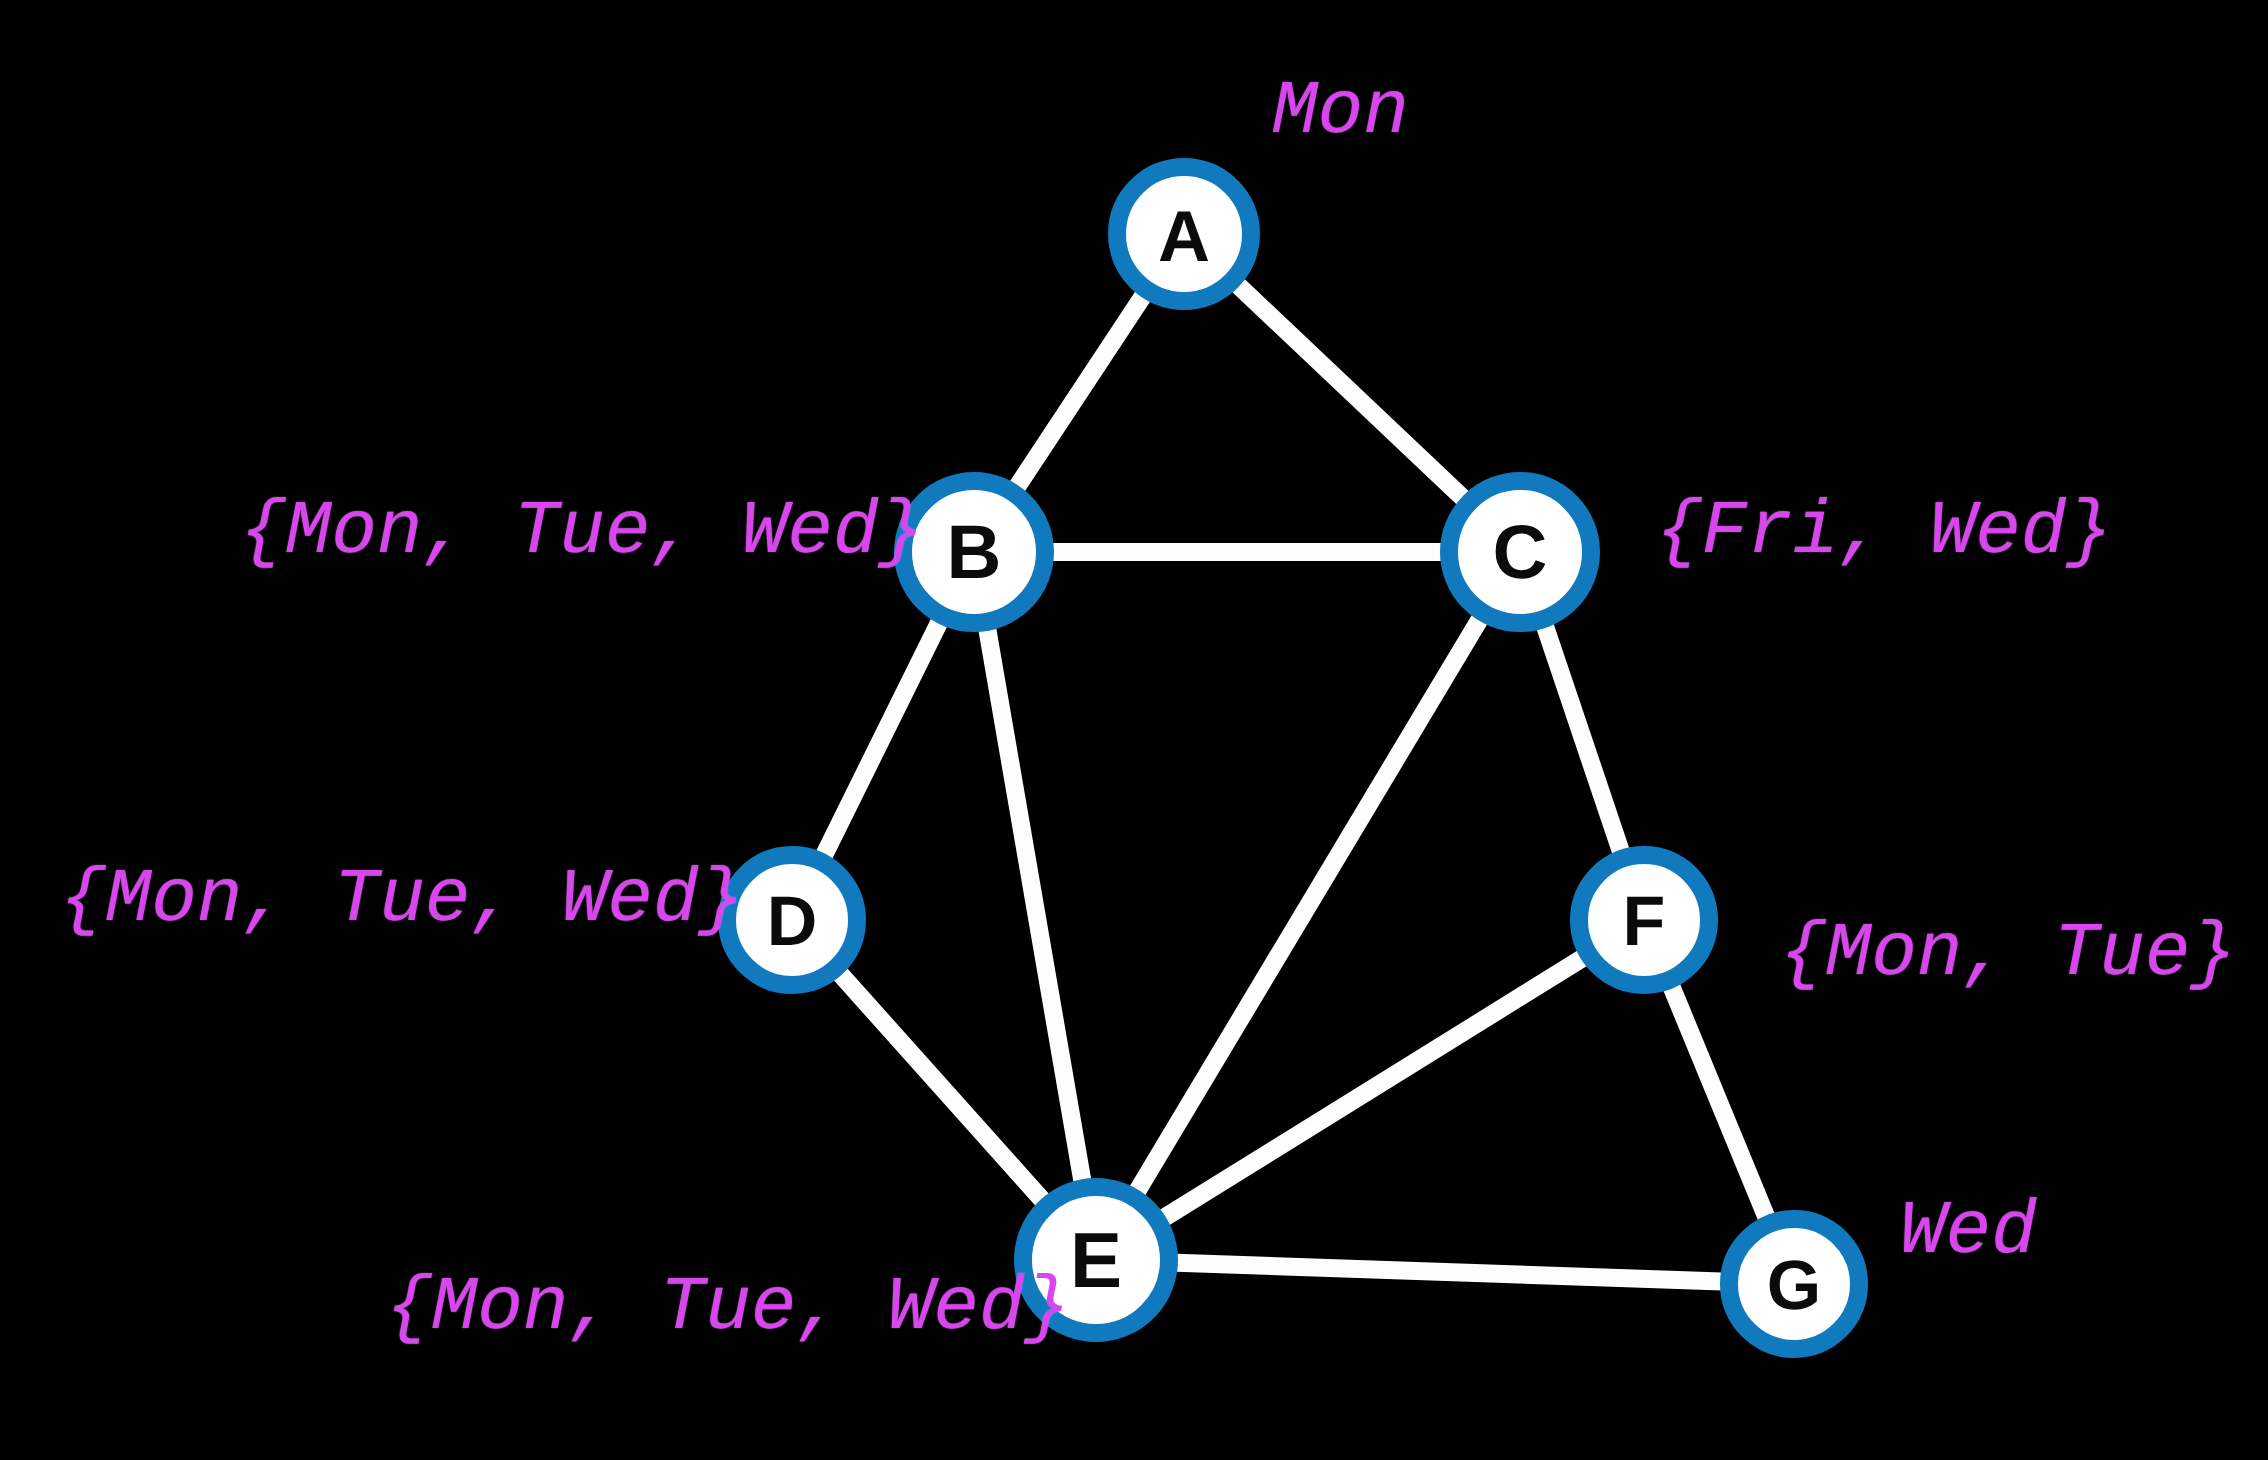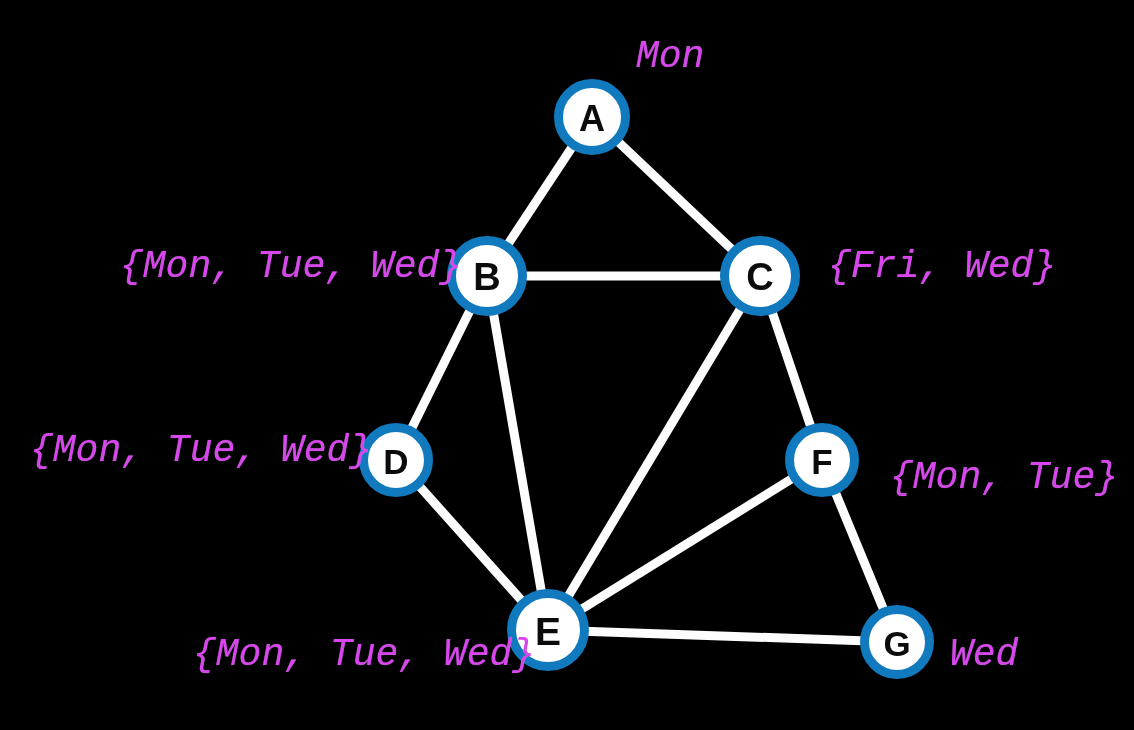--- a/index.html
+++ b/index.html
@@ -101,15 +101,15 @@
         </g>
       </g>
   </svg>
   <div id="labels-layer">
       <div class="domain-label" style="left: 636px; top: 38px;">Mon</div>
       <div class="domain-label" style="left: 120px; top: 248px;">{Mon, Tue, Wed}</div>
       <div class="domain-label" style="left: 828px; top: 248px;">{Fri, Wed}</div>
       <div class="domain-label" style="left: 30px; top: 432px;">{Mon, Tue, Wed}</div>
       <div class="domain-label" style="left: 890px; top: 434px; margin-top: 25px;">{Mon, Tue}</div>
       <div class="domain-label" style="left: 193px; top: 636px;">{Mon, Tue, Wed}</div>
-      <div class="domain-label" style="left: 950px; top: 636px;">Wed</div>
+      <div class="domain-label" style="left: 950px; top: 598px;">Wed</div>
     </div>
 </div>
 
 </body></html>

